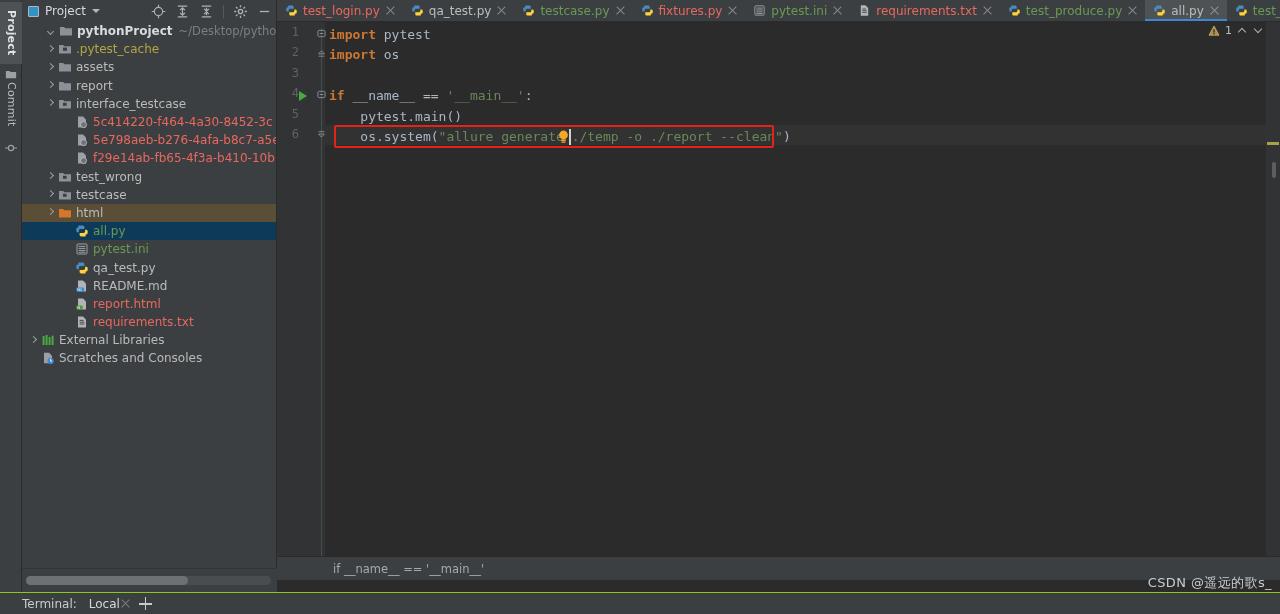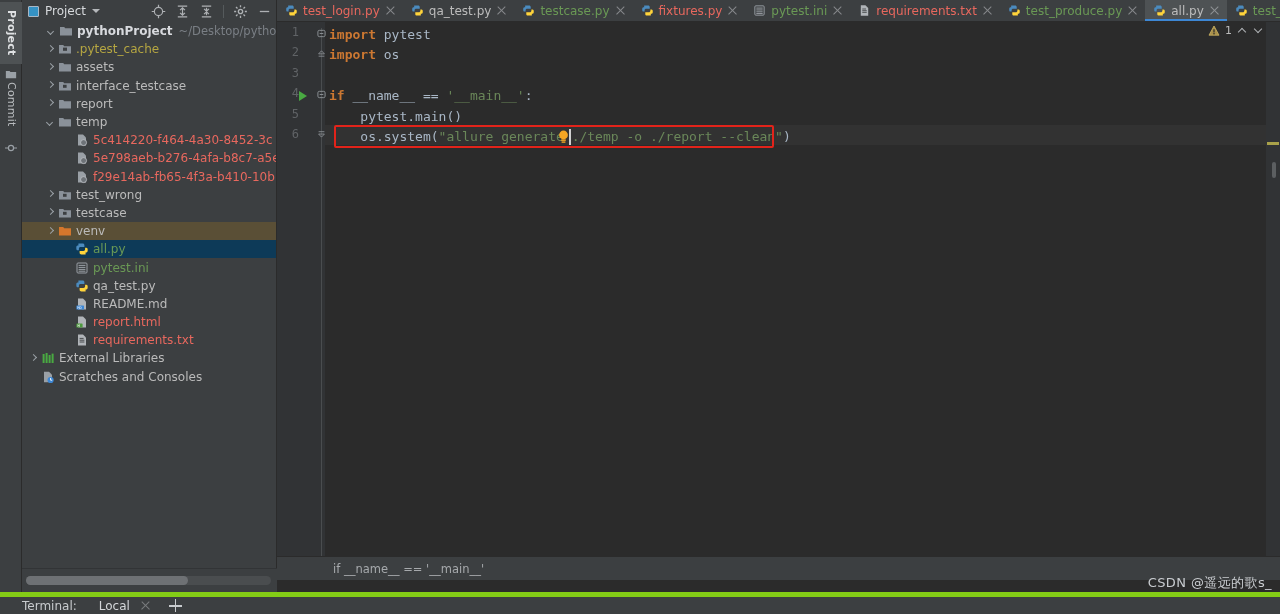--- a/index.html
+++ b/index.html
@@ -178,22 +178,22 @@
   .breadcrumbs {
     position: absolute; left: 0; bottom: 12px; right: 0; height: 24px;
     background: #3c3f41; border-top: 1px solid #2b2b2b;
     display: flex; align-items: center; padding-left: 56px;
     font-size: 11.5px; color: #a6a9ac;
   }
 
   
   .bottom {
     position: absolute; left: 0; bottom: 0; width: 1280px; height: 22px;
-    background: #3c3f41; border-top: 5px solid #84cc16;
-    display: flex; align-items: center; padding-left: 22px; gap: 10px;
+    background: #3c3f41; border-top: 1px solid #84cc16;
+    display: flex; align-items: center; padding-left: 22px; 
   }
   .bterm { font-size: 12px; color: #c8cbce; }
   .blocal { font-size: 12px; color: #d4d7da; margin-left: 12px; }
   .bx { width: 11px; height: 11px; position: relative; opacity: .45; }
   .bx::before, .bx::after {
     content: ""; position: absolute; left: 0; top: 5px; width: 11px; height: 1.3px; background: #c3c6c9;
   }
   .bx::before { transform: rotate(45deg); }
   .bx::after  { transform: rotate(-45deg); }
   .bplus { position: relative; width: 13px; height: 13px; margin-left: 8px; }
@@ -279,37 +279,30 @@
           <span class="arrow r"></span>
           <svg viewBox="0 0 14 14" class="ico">
             <path d="M1 3h4.2l1 1.2H13V11.6H1z" fill="#8a9199"></path>
           </svg>
           <span class="lbl" style="color: rgb(187, 187, 187);">assets</span>
         </div>
         <div class="row" style="padding-left: 23px;">
           <span class="arrow r"></span>
           <svg viewBox="0 0 14 14" class="ico">
             <path d="M1 3h4.2l1 1.2H13V11.6H1z" fill="#8a9199"></path>
+          </svg>
+          <span class="lbl" style="color: rgb(187, 187, 187);">report</span>
+        </div>
+        <div class="row" style="padding-left: 23px;">
+          <span class="arrow r"></span>
+          <svg viewBox="0 0 14 14" class="ico">
+            <path d="M1 3h4.2l1 1.2H13V11.6H1z" fill="#8a9199"></path>
             <rect x="5" y="5.8" width="3.6" height="3" fill="#3c3f41"></rect>
           </svg>
           <span class="lbl" style="color: rgb(187, 187, 187);">interface_testcase</span>
-        </div>
-        <div class="row" style="padding-left: 23px;">
-          <span class="arrow r"></span>
-          <svg viewBox="0 0 14 14" class="ico">
-            <path d="M1 3h4.2l1 1.2H13V11.6H1z" fill="#8a9199"></path>
-          </svg>
-          <span class="lbl" style="color: rgb(187, 187, 187);">report</span>
-        </div>
-        <div class="row" style="padding-left: 23px;">
-          <span class="arrow d"></span>
-          <svg viewBox="0 0 14 14" class="ico">
-            <path d="M1 3h4.2l1 1.2H13V11.6H1z" fill="#8a9199"></path>
-          </svg>
-          <span class="lbl" style="color: rgb(187, 187, 187);">temp</span>
         </div>
         <div class="row" style="padding-left: 40px;">
           <span class="arrow"></span>
           <svg viewBox="0 0 14 14" class="ico">
             <path d="M3 1.4h5l3 3v8.2H3z" fill="#9aa0a6"></path>
             <circle cx="8.6" cy="9.6" r="3" fill="#6e7378" stroke="#c8ccd0" stroke-width=".7"></circle>
           </svg>
           <span class="lbl" style="color: rgb(232, 104, 94);">5c414220-f464-4a30-8452-3c</span>
         </div>
         <div class="row" style="padding-left: 40px;">
@@ -342,21 +335,21 @@
             <path d="M1 3h4.2l1 1.2H13V11.6H1z" fill="#8a9199"></path>
             <rect x="5" y="5.8" width="3.6" height="3" fill="#3c3f41"></rect>
           </svg>
           <span class="lbl" style="color: rgb(187, 187, 187);">testcase</span>
         </div>
         <div class="row hover" style="padding-left: 23px;">
           <span class="arrow r"></span>
           <svg viewBox="0 0 14 14" class="ico">
             <path d="M1 3h4.2l1 1.2H13V11.6H1z" fill="#d4762c"></path>
           </svg>
-          <span class="lbl" style="color: rgb(187, 187, 187);">venv</span>
+          <span class="lbl" style="color: rgb(187, 187, 187);">html</span>
         </div>
         <div class="row sel" style="padding-left: 40px;">
           <span class="arrow"></span>
           <svg viewBox="0 0 14 14" class="ico">
             <path d="M3.4 1.6h4.2c1.1 0 1.8.6 1.8 1.7v1.8H5.6c-1 0-1.7.6-1.7 1.6v1.5H2.6c-.9 0-1.3-.7-1.3-2.3s.4-2.3 1.3-2.3h.8z" fill="#4b8bbe"></path>
             <path d="M10.6 12.4H6.4c-1.1 0-1.8-.6-1.8-1.7V8.9h3.8c1 0 1.7-.6 1.7-1.6V5.8h1.3c.9 0 1.3.7 1.3 2.3s-.4 2.3-1.3 2.3h-.8z" fill="#ffd43b"></path>
           </svg>
           <span class="lbl" style="color: rgb(106, 153, 85);">all.py</span>
         </div>
         <div class="row" style="padding-left: 40px;">

